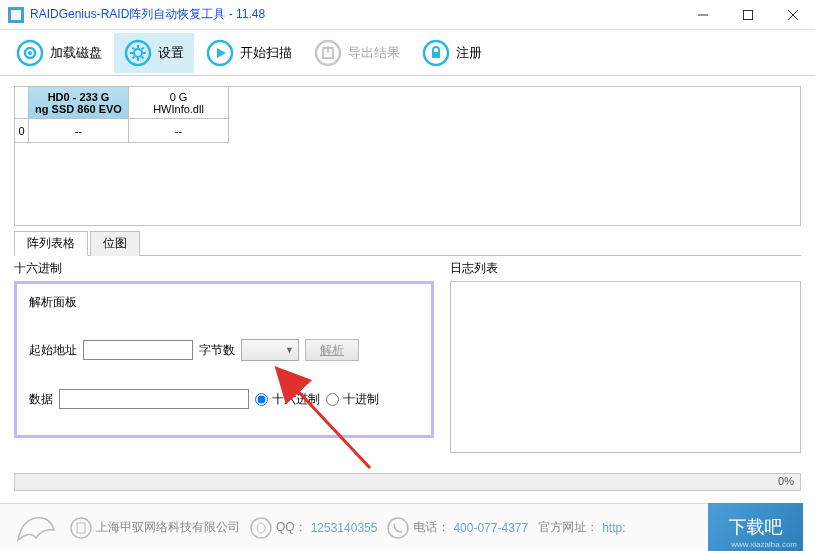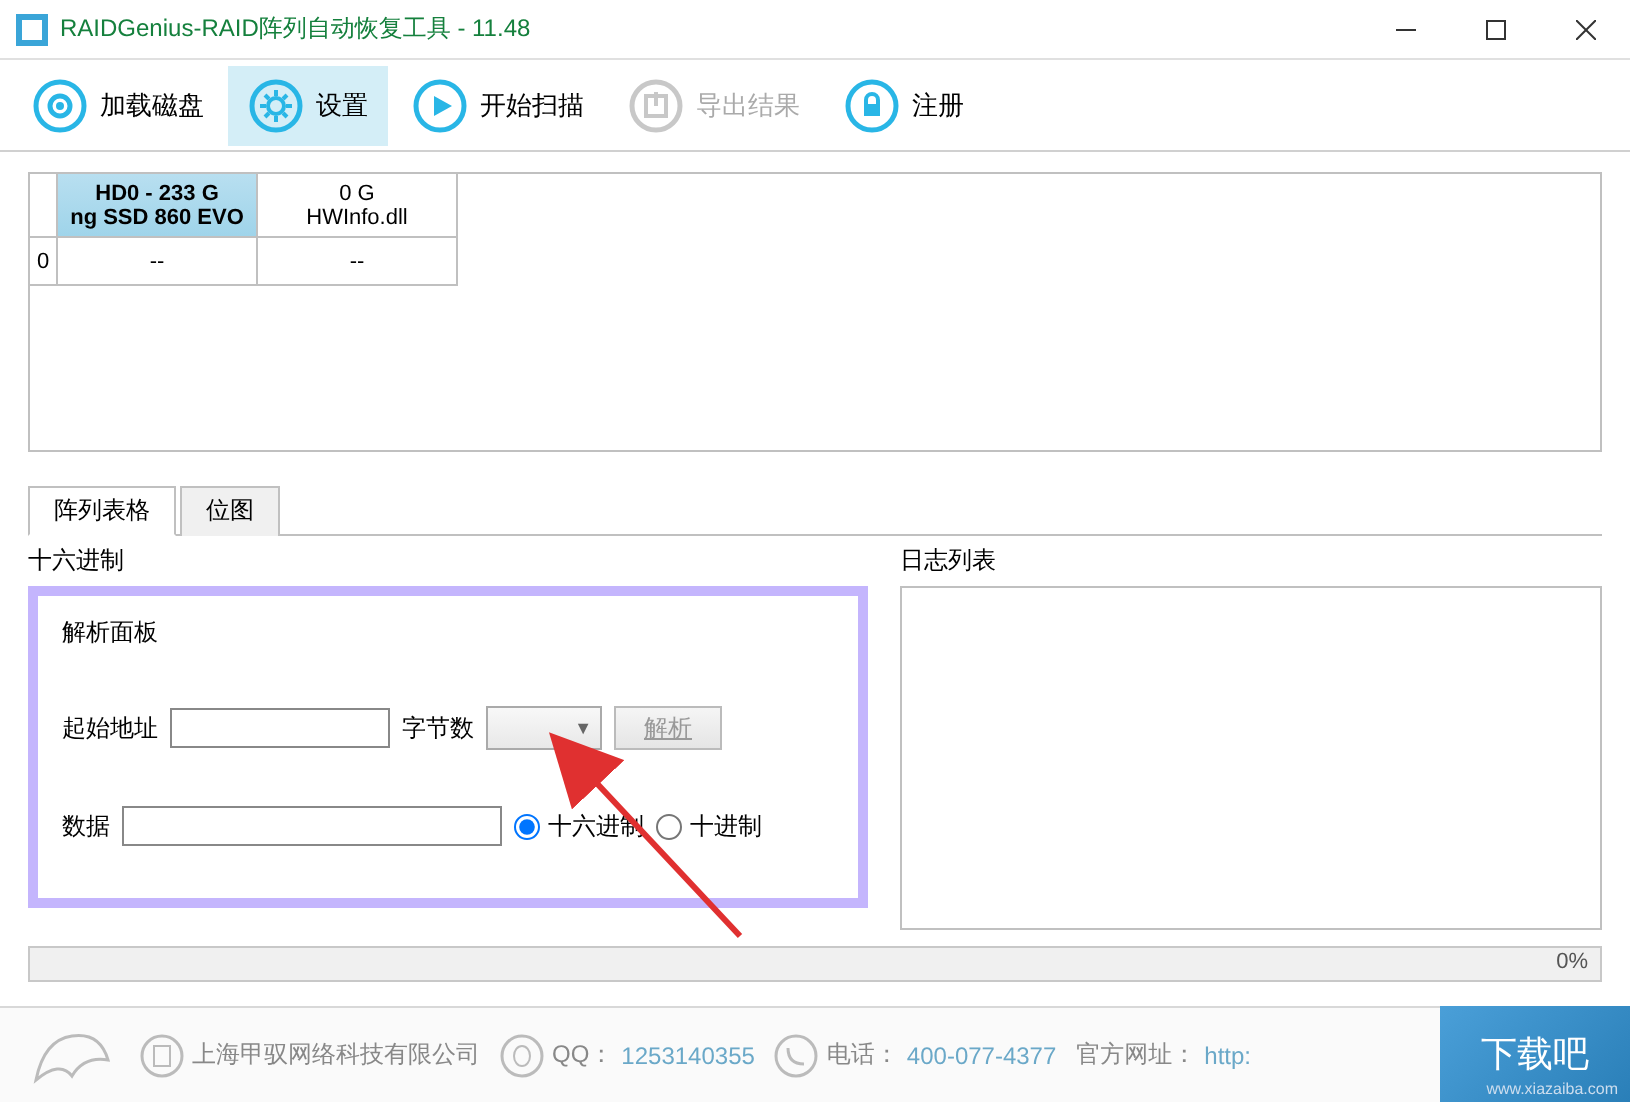--- a/index.html
+++ b/index.html
@@ -1,61 +1,61 @@
 <!DOCTYPE html>
 <html><head>
 <meta charset="utf-8">
 <style>
 * { box-sizing: border-box; margin: 0; padding: 0; }
 body { font-family: "Microsoft YaHei", sans-serif; font-size: 12px; background: #fff; width: 815px; height: 551px; overflow: hidden; position: relative; }
 .titlebar { height: 30px; background: #fff; display: flex; align-items: center; padding-left: 8px; border-bottom: 1px solid #e0e0e0; }
 .titlebar-icon { width: 16px; height: 16px; margin-right: 6px; }
-.titlebar-title { flex: 1; font-size: 12px; color: #15803d; }
+.titlebar-title { flex: 1; font-size: 12px; color: #1d4ed8; }
 .win-btns { display: flex; }
 .win-btn { width: 45px; height: 30px; display: flex; align-items: center; justify-content: center; color: #333; }
 .toolbar { height: 46px; background: #fff; display: flex; align-items: center; padding-left: 6px; border-bottom: 1px solid #d0d0d0; }
 .tool-btn { display: flex; align-items: center; padding: 6px 10px; margin-right: 2px; cursor: pointer; }
 .tool-btn.active { background: #d4eef7; }
 .tool-icon { width: 28px; height: 28px; margin-right: 6px; display: flex; align-items: center; justify-content: center; }
 .tool-icon svg { width: 28px; height: 28px; }
 .tool-label { font-size: 13px; color: #000000; }
 .tool-btn.disabled .tool-label { color: #aaa; }
 .content { padding: 10px 14px 0 14px; }
 .disk-table { border: 1px solid #c0c0c0; width: 100%; height: 140px; background: #fff; position: relative; }
 .disk-row { display: flex; height: 32px; }
 .disk-cell { border-right: 1px solid #c0c0c0; border-bottom: 1px solid #c0c0c0; display: flex; flex-direction: column; align-items: center; justify-content: center; font-size: 11px; padding: 2px; overflow: hidden; white-space: nowrap; }
 .disk-cell.hd0 { width: 100px; background: linear-gradient(#b8dff0, #9fd4ea); font-weight: bold; }
 .disk-cell.hd1 { width: 100px; background: #fff; }
 .disk-cell.idx { width: 14px; background: #fff; font-size: 11px; }
 .disk-cell.dash { width: 100px; background: #fff; text-align: center; }
-.tabs-row { display: flex; margin-top: 16px; border-bottom: 1px solid #c0c0c0; }
+.tabs-row { display: flex; margin-top: 4px; border-bottom: 1px solid #c0c0c0; }
 .tab { padding: 3px 12px; border: 1px solid #c0c0c0; border-bottom: none; background: #fff; margin-right: 2px; font-size: 12px; cursor: pointer; position: relative; top: 1px; }
 .tab.active { background: #fff; border-bottom: 1px solid #fff; }
 .tab.inactive { background: #f0f0f0; }
 .lower { display: flex; gap: 16px; margin-top: 4px; }
 .hex-panel { flex: 0 0 420px; }
 .log-panel { flex: 1; }
 .panel-label { font-size: 12px; margin-bottom: 4px; }
-.fieldset { border: 5px solid #c4b5fd; padding: 10px 12px 16px 12px; position: relative; }
+.fieldset { border: 3px solid #c4b5fd; padding: 10px 12px 16px 12px; position: relative; }
 .fieldset-title { font-size: 12px; margin-bottom: 10px; }
 .form-row { display: flex; align-items: center; margin-bottom: 10px; gap: 6px; margin-top: 28px; }
 .form-label { font-size: 12px; }
 .txt-input { border: 1px solid #888; height: 20px; padding: 0 4px; font-size: 12px; }
 .txt-input.addr { width: 110px; }
 .txt-input.data { width: 190px; }
 .combo { width: 58px; height: 22px; border: 1px solid #aaa; background: linear-gradient(#f8f8f8,#e8e8e8); display: flex; align-items: center; justify-content: flex-end; padding-right: 4px; }
 .combo-arrow { font-size: 9px; color: #666; }
 .btn { width: 54px; height: 22px; border: 1px solid #bbb; background: linear-gradient(#f5f5f5,#e5e5e5); color: #999; font-size: 12px; display: flex; align-items: center; justify-content: center; text-decoration: underline; }
 .radio-wrap { display: flex; align-items: center; gap: 4px; }
 .radio-wrap input { margin: 0; }
 .log-box { border: 1px solid #c0c0c0; height: 172px; background: #fff; }
 .progress-area { position: absolute; left: 14px; right: 14px; bottom: 60px; }
 .progress-bar { height: 18px; border: 1px solid #c8c8c8; background: #f0f0f0; position: relative; }
 .progress-text { position: absolute; right: 6px; top: 1px; font-size: 11px; color: #555; }
-.footer { position: absolute; left: 0; right: 0; bottom: 0; height: 48px; border-top: 1px solid #d8d8d8; background: #fafafa; display: flex; align-items: center; padding: 0 12px; gap: 10px; }
+.footer { position: absolute; left: 0; right: 12px; bottom: 0; height: 48px; border-top: 1px solid #d8d8d8; background: #fafafa; display: flex; align-items: center; padding: 0 12px; gap: 10px; }
 .footer-logo { width: 48px; height: 36px; }
 .footer-item { display: flex; align-items: center; gap: 4px; font-size: 12px; color: #888; }
 .footer-icon { width: 22px; height: 22px; }
 .footer-link { color: #6aa8c8; }
 .dl-badge { position: absolute; right: 0; bottom: 0; width: 95px; height: 48px; background: linear-gradient(135deg,#4a9fd8,#2a7fb8); color: #fff; display: flex; align-items: center; justify-content: center; font-size: 18px; font-weight: normal; }
 .dl-sub { position: absolute; right: 6px; bottom: 2px; font-size: 8px; color: #cde; }
 .arrow-overlay { position: absolute; pointer-events: none; left: 0; top: 0; }
 </style>
 </head>
 <body>

